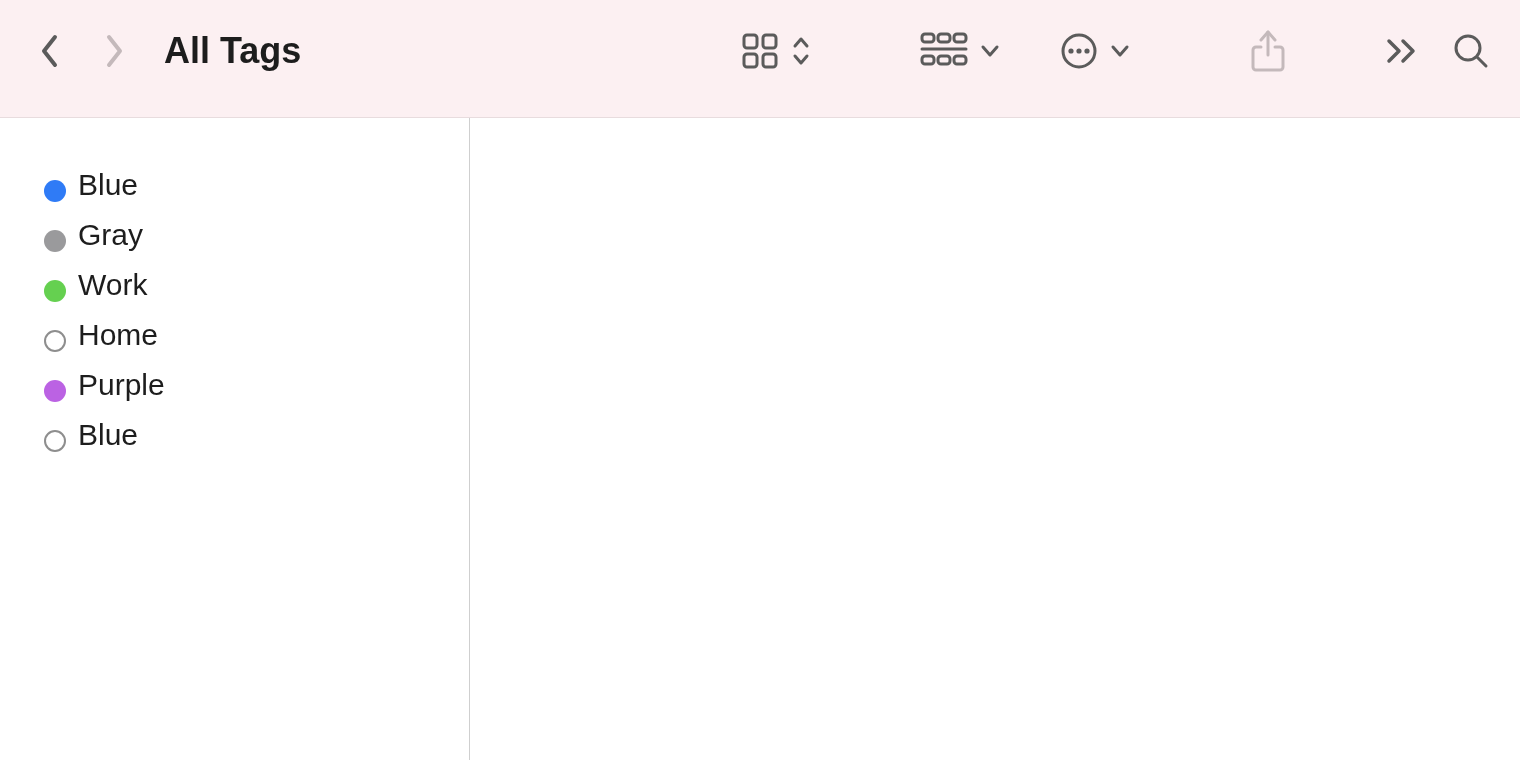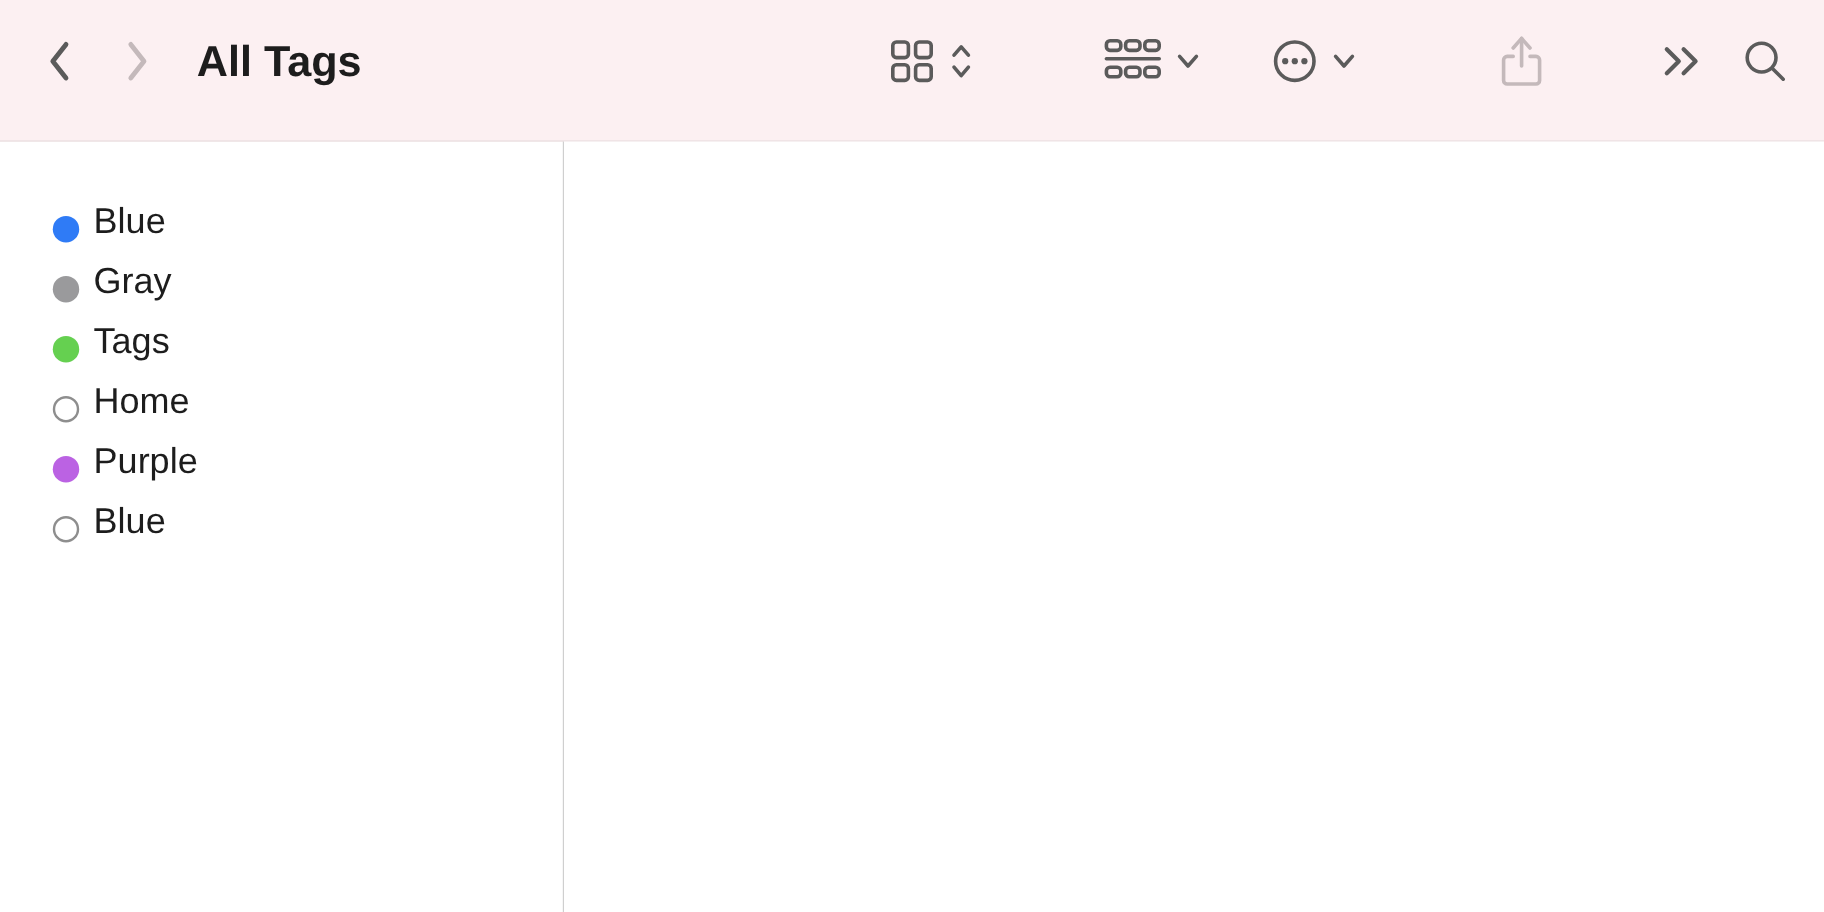--- a/index.html
+++ b/index.html
@@ -176,21 +176,21 @@
       <div class="tag-row">
         <span class="tag-dot" style="background: rgb(47, 123, 246);"></span>
         <span class="tag-label">Blue</span>
       </div>
       <div class="tag-row">
         <span class="tag-dot" style="background: rgb(154, 154, 156);"></span>
         <span class="tag-label">Gray</span>
       </div>
       <div class="tag-row">
         <span class="tag-dot" style="background: rgb(101, 208, 80);"></span>
-        <span class="tag-label">Tags</span>
+        <span class="tag-label">Work</span>
       </div>
       <div class="tag-row">
         <span class="tag-dot hollow" style="background: transparent;"></span>
         <span class="tag-label">Home</span>
       </div>
       <div class="tag-row">
         <span class="tag-dot" style="background: rgb(187, 98, 227);"></span>
         <span class="tag-label">Purple</span>
       </div>
       <div class="tag-row">

